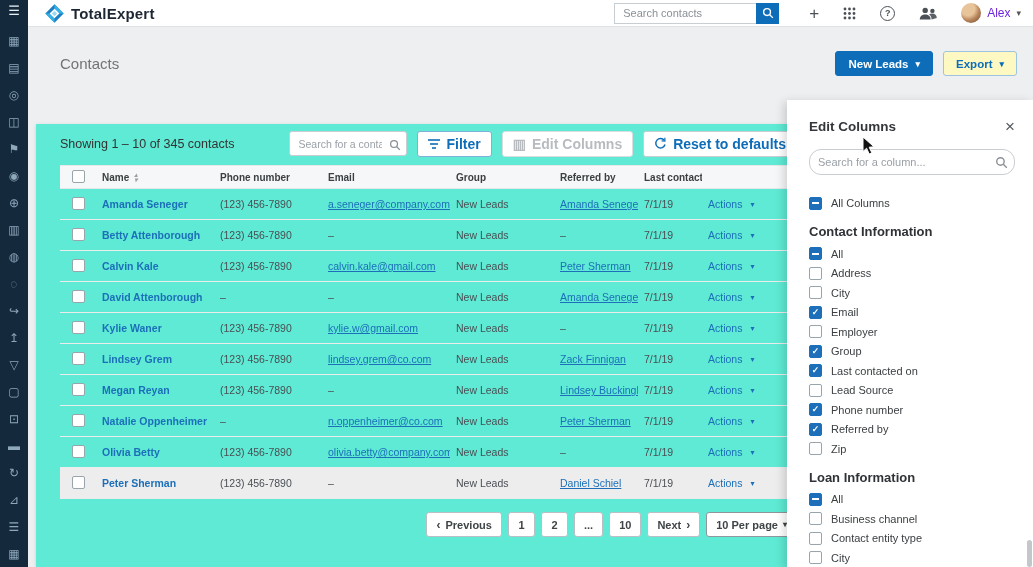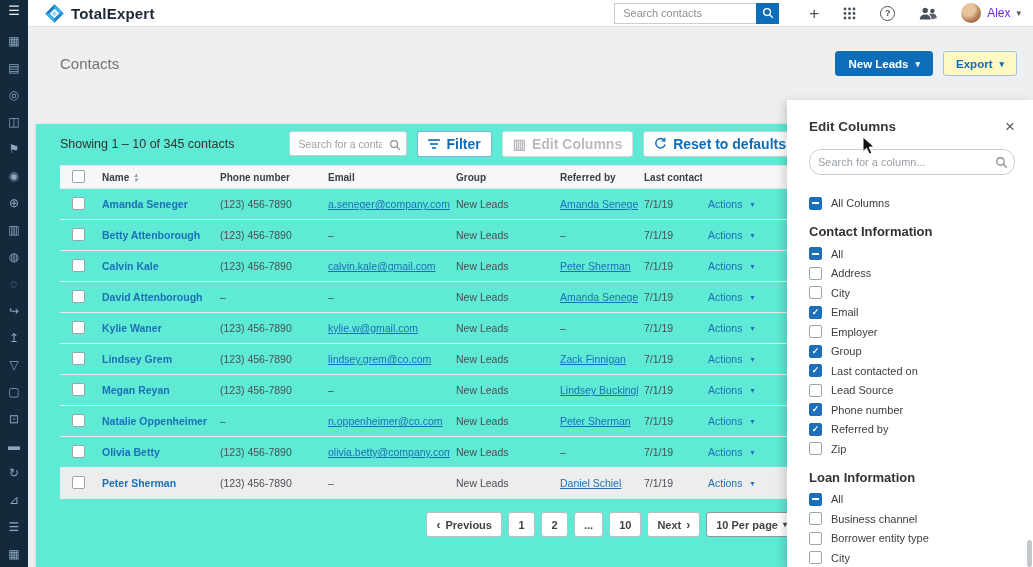--- a/index.html
+++ b/index.html
@@ -510,21 +510,21 @@
       <div class="col-row">
           <span class="cb indeterminate"></span>
           <span>All</span>
         </div>
       <div class="col-row">
           <span class="cb unchecked"></span>
           <span>Business channel</span>
         </div>
       <div class="col-row">
           <span class="cb unchecked"></span>
-          <span>Borrower entity type</span>
+          <span>Contact entity type</span>
         </div>
       <div class="col-row">
           <span class="cb unchecked"></span>
           <span>City</span>
         </div>
     </div>
   </aside>
 
   <svg class="cursor" width="13" height="19" viewBox="0 0 13 19">
     <path d="M1 1 L1 15.5 L4.6 12.2 L7.2 18 L9.8 16.8 L7.2 11.2 L12 10.8 Z" fill="#111111" stroke="#ffffff" stroke-width="1"></path>

